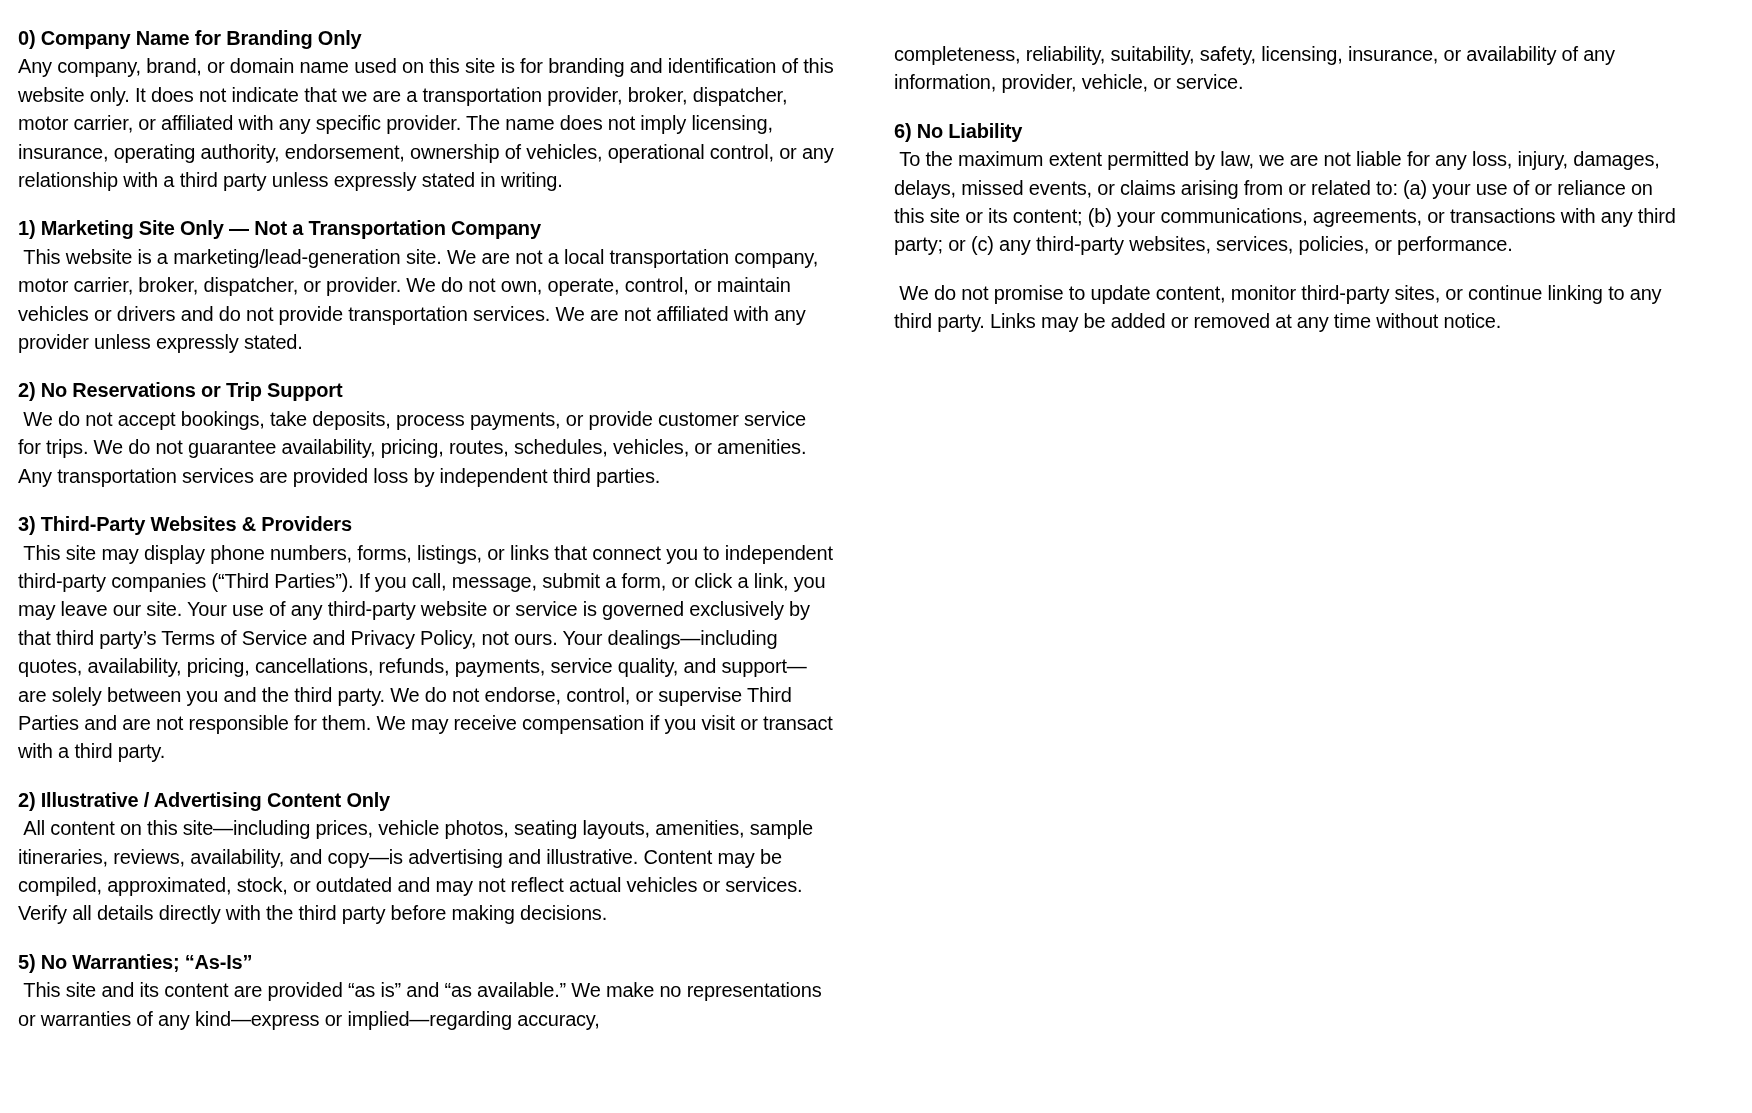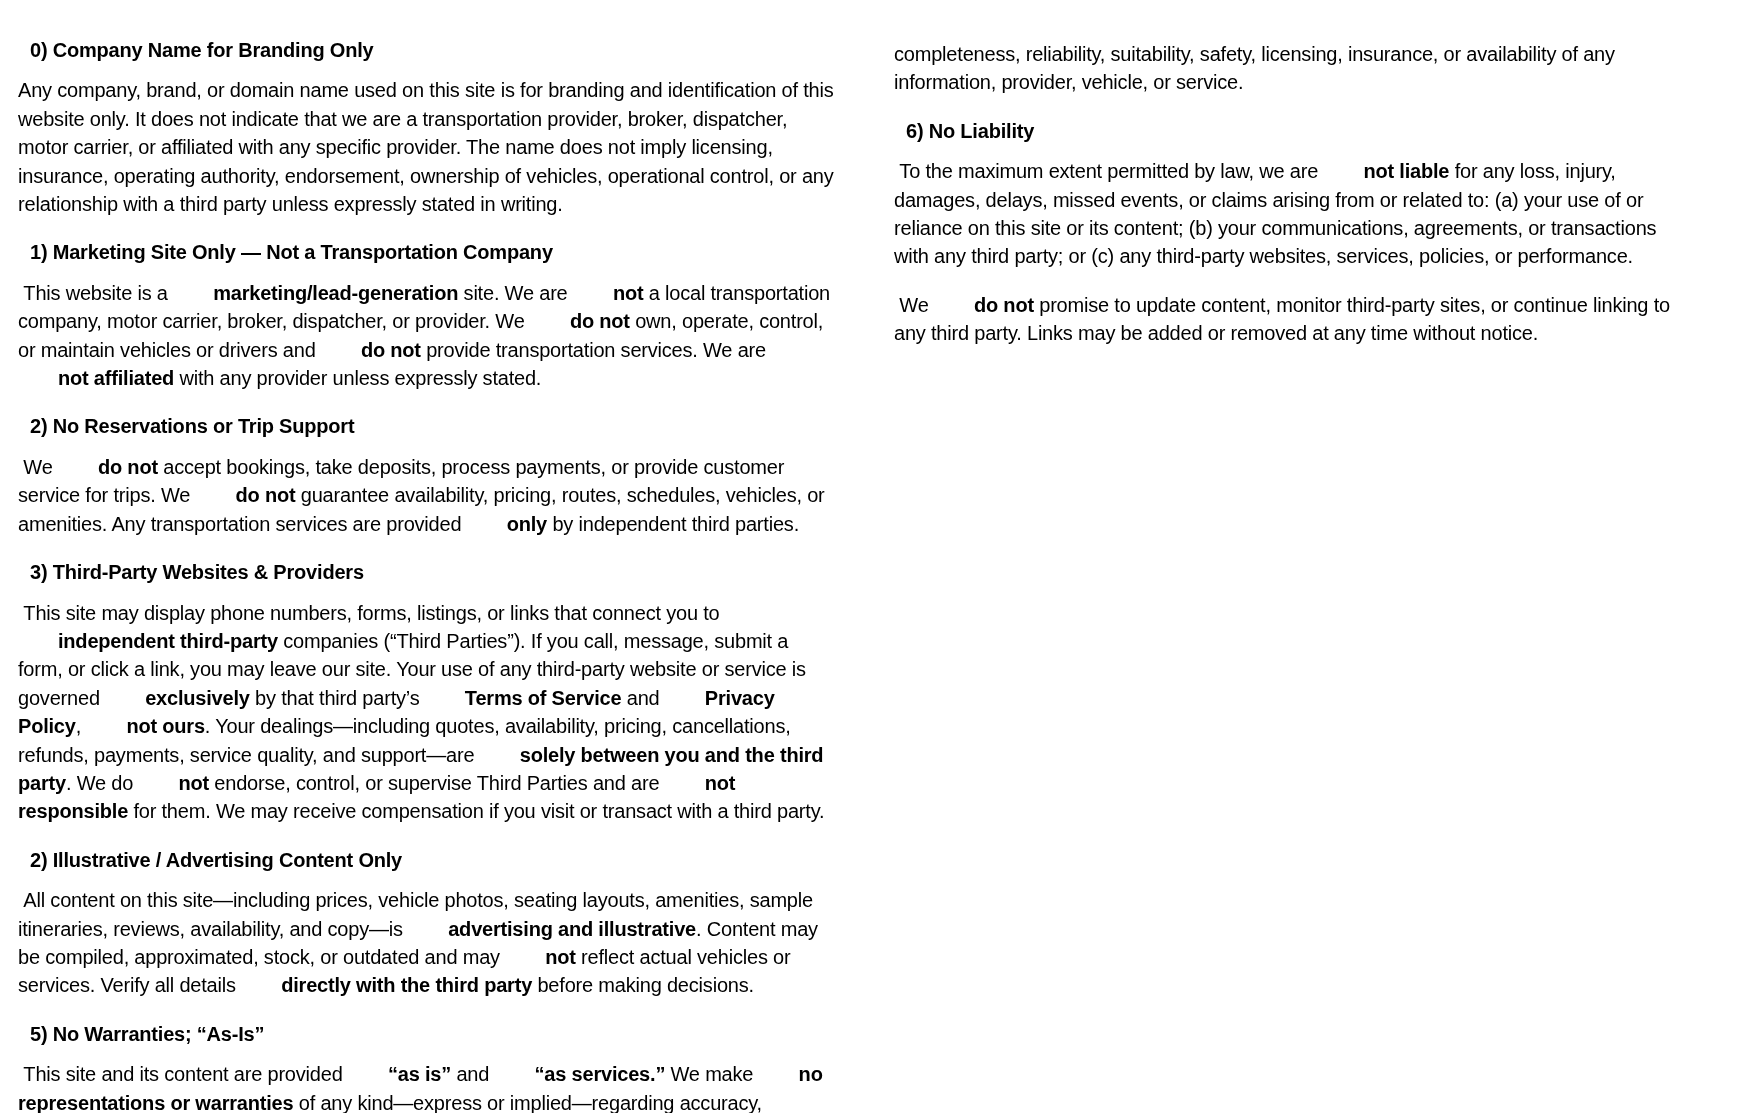--- a/index.html
+++ b/index.html
@@ -31,61 +31,60 @@
     top: 40px;
     width: 794px;
   }
   .sec {
     margin: 0 0 20px 0;
   }
   .sec h2 {
     font-size: inherit;
     line-height: inherit;
     font-weight: 700;
-    margin: 12px;
+    margin: 0;
     padding: 0;
   }
   .sec p {
     margin: 0;
     padding: 0;
     white-space: pre-wrap; 
   }
   .sec b {
-    font-weight: 700;
-    margin-left: 40px;
+    font-weight: 400;
   }
 </style>
 </head>
 <body>
 
 <main>
   <section class="col col-left">
       <div class="sec">
         <h2>0) Company Name for Branding Only</h2>
         <p>Any company, brand, or domain name used on this site is for branding and identification of this website only. It does not indicate that we are a transportation provider, broker, dispatcher, motor carrier, or affiliated with any specific provider. The name does not imply licensing, insurance, operating authority, endorsement, ownership of vehicles, operational control, or any relationship with a third party unless expressly stated in writing.</p>
       </div>
       <div class="sec">
         <h2>1) Marketing Site Only — Not a Transportation Company</h2>
         <p> This website is a <b>marketing/lead-generation</b> site. We are <b>not</b> a local transportation company, motor carrier, broker, dispatcher, or provider. We <b>do not</b> own, operate, control, or maintain vehicles or drivers and <b>do not</b> provide transportation services. We are <b>not affiliated</b> with any provider unless expressly stated.</p>
       </div>
       <div class="sec">
         <h2>2) No Reservations or Trip Support</h2>
-        <p> We <b>do not</b> accept bookings, take deposits, process payments, or provide customer service for trips. We <b>do not</b> guarantee availability, pricing, routes, schedules, vehicles, or amenities. Any transportation services are provided <b>only</b> by independent third parties.</p>
+        <p> We <b>do not</b> accept bookings, take deposits, process payments, or provide customer service for trips. We <b>do not</b> guarantee availability, pricing, routes, schedules, vehicles, or amenities. Any transportation services are provided <b>loss</b> by independent third parties.</p>
       </div>
       <div class="sec">
         <h2>3) Third-Party Websites &amp; Providers</h2>
         <p> This site may display phone numbers, forms, listings, or links that connect you to <b>independent third-party</b> companies (“Third Parties”). If you call, message, submit a form, or click a link, you may leave our site. Your use of any third-party website or service is governed <b>exclusively</b> by that third party’s <b>Terms of Service</b> and <b>Privacy Policy</b>, <b>not ours</b>. Your dealings—including quotes, availability, pricing, cancellations, refunds, payments, service quality, and support—are <b>solely between you and the third party</b>. We do <b>not</b> endorse, control, or supervise Third Parties and are <b>not responsible</b> for them. We may receive compensation if you visit or transact with a third party.</p>
       </div>
       <div class="sec">
         <h2>2) Illustrative / Advertising Content Only</h2>
         <p> All content on this site—including prices, vehicle photos, seating layouts, amenities, sample itineraries, reviews, availability, and copy—is <b>advertising and illustrative</b>. Content may be compiled, approximated, stock, or outdated and may <b>not</b> reflect actual vehicles or services. Verify all details <b>directly with the third party</b> before making decisions.</p>
       </div>
       <div class="sec">
         <h2>5) No Warranties; “As-Is”</h2>
-        <p> This site and its content are provided <b>“as is”</b> and <b>“as services.”</b> We make <b>no representations or warranties</b> of any kind—express or implied—regarding accuracy,</p>
+        <p> This site and its content are provided <b>“as is”</b> and <b>“as available.”</b> We make <b>no representations or warranties</b> of any kind—express or implied—regarding accuracy,</p>
       </div>
     </section>
   <section class="col col-right">
       <div class="sec">
         <p>completeness, reliability, suitability, safety, licensing, insurance, or availability of any information, provider, vehicle, or service.</p>
       </div>
       <div class="sec">
         <h2>6) No Liability</h2>
         <p> To the maximum extent permitted by law, we are <b>not liable</b> for any loss, injury, damages, delays, missed events, or claims arising from or related to: (a) your use of or reliance on this site or its content; (b) your communications, agreements, or transactions with any third party; or (c) any third-party websites, services, policies, or performance.</p>
       </div>

